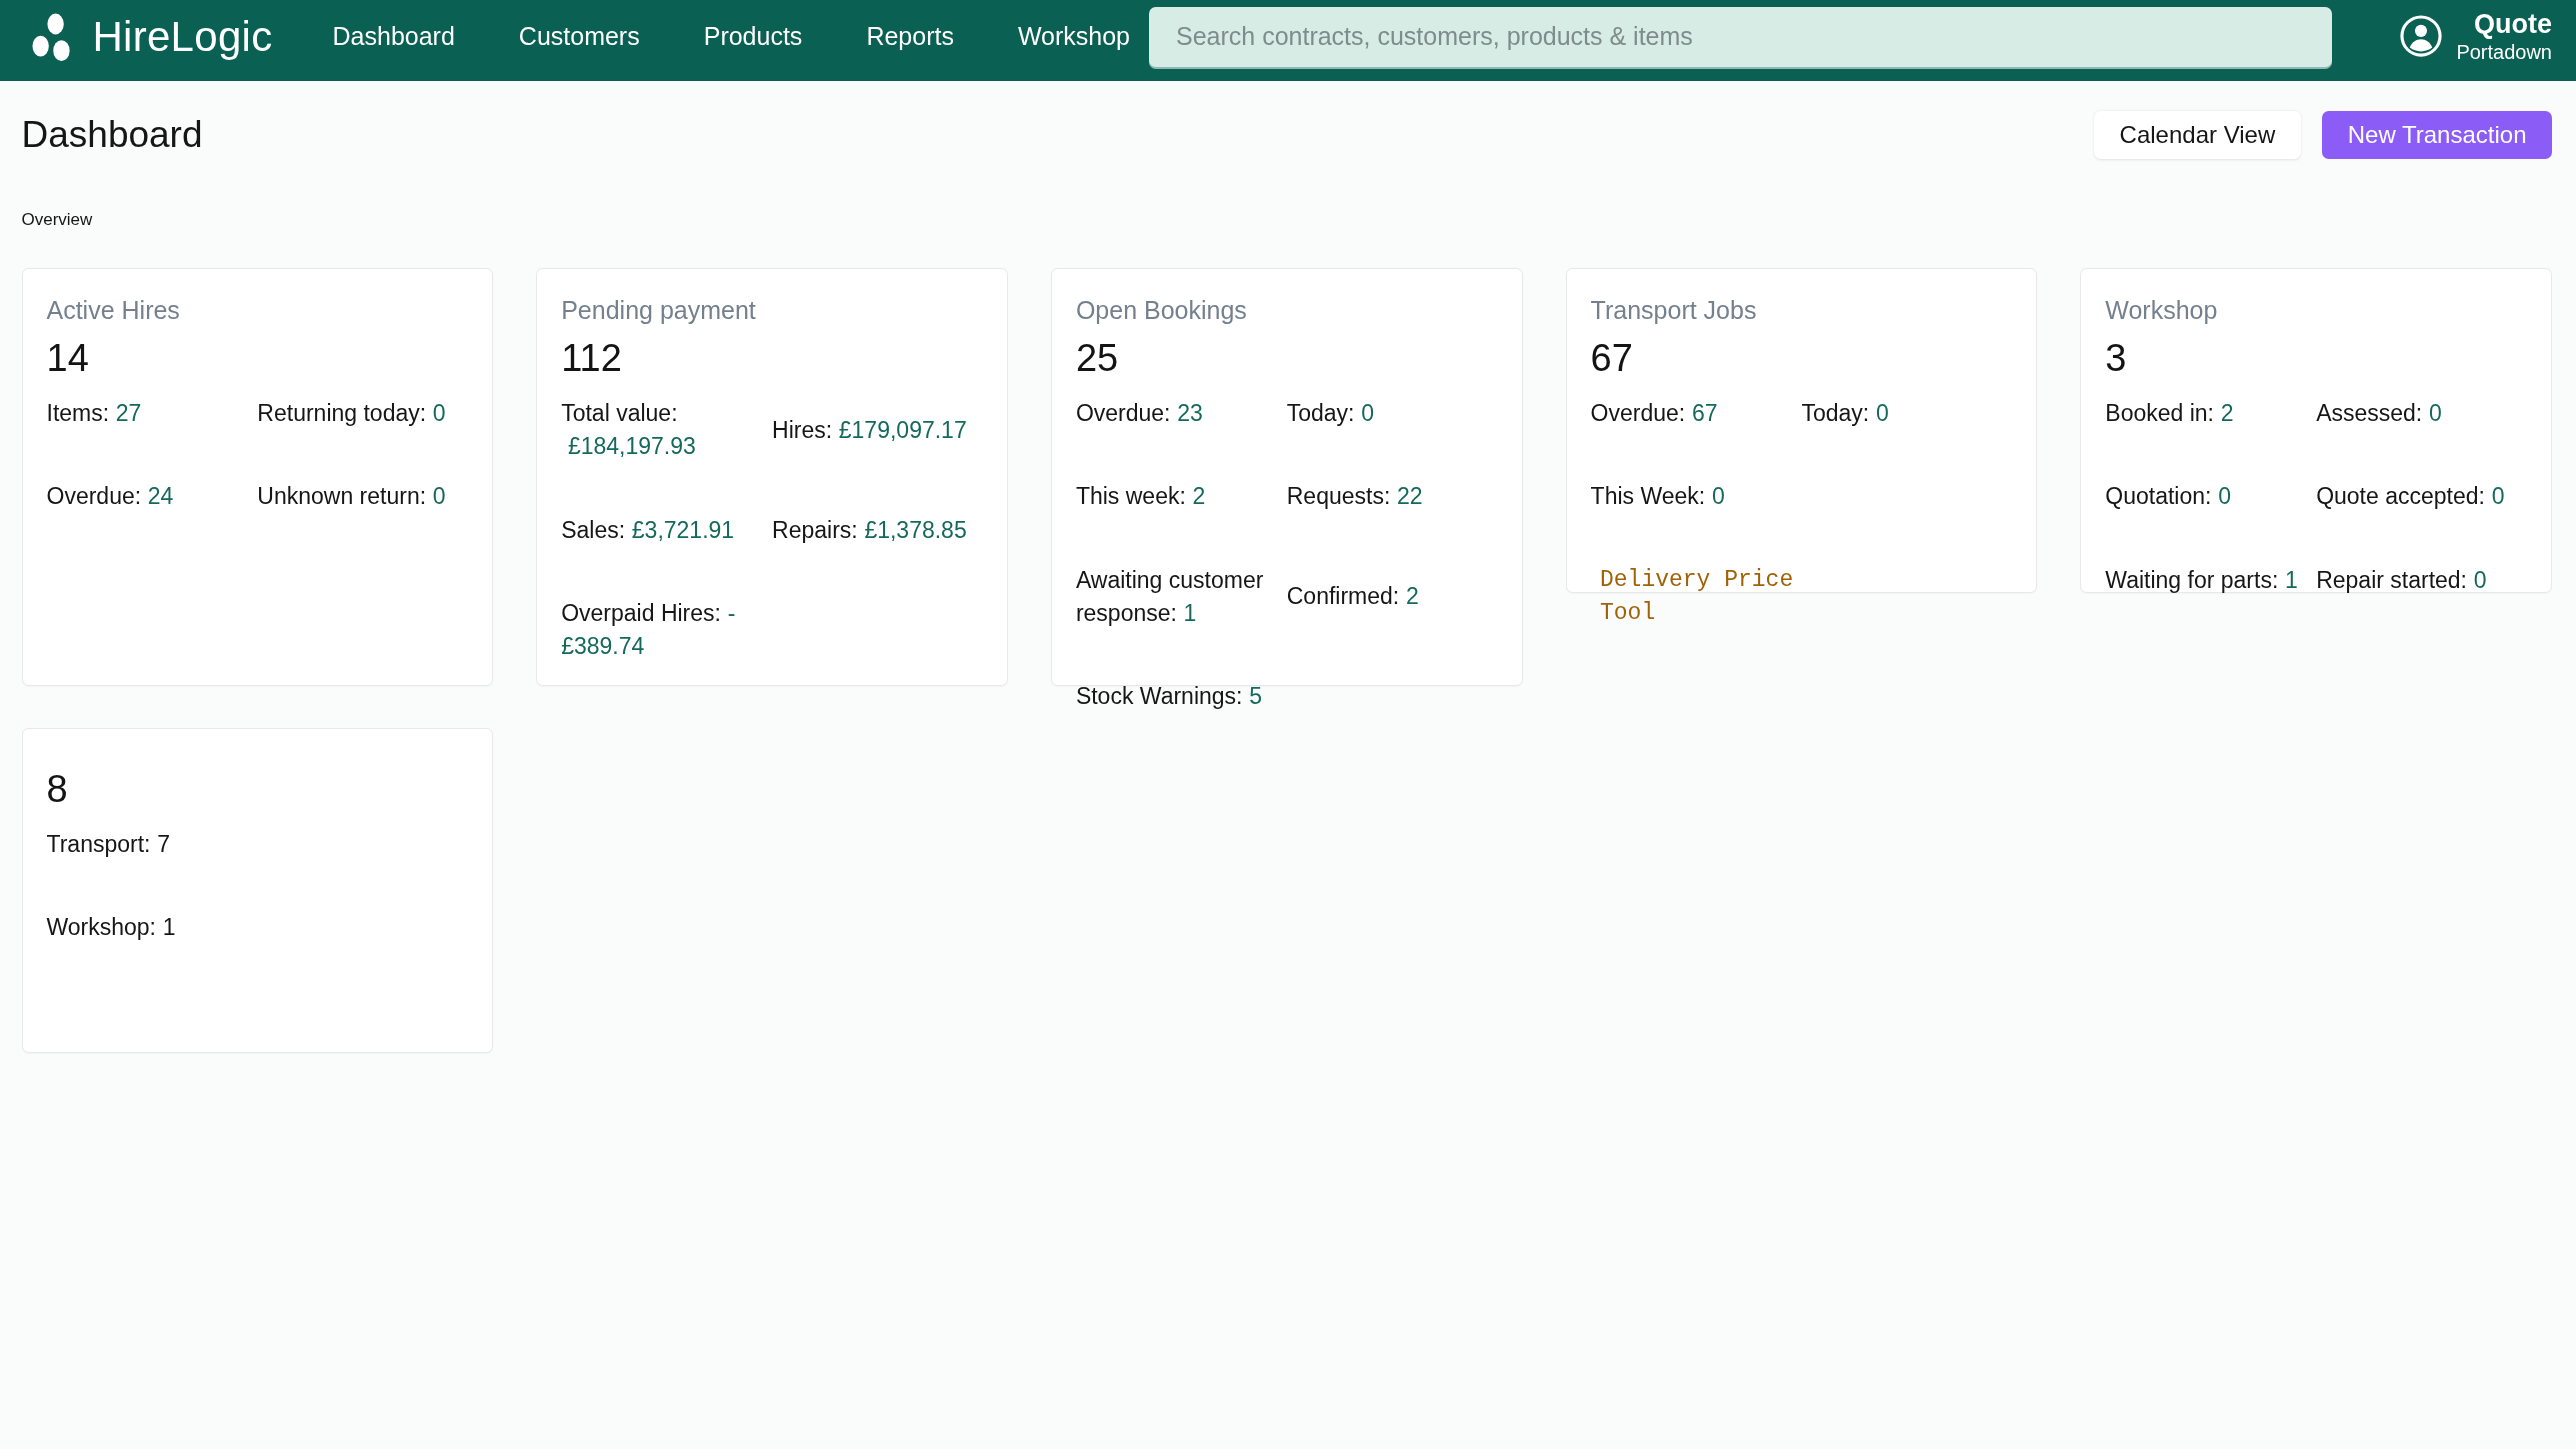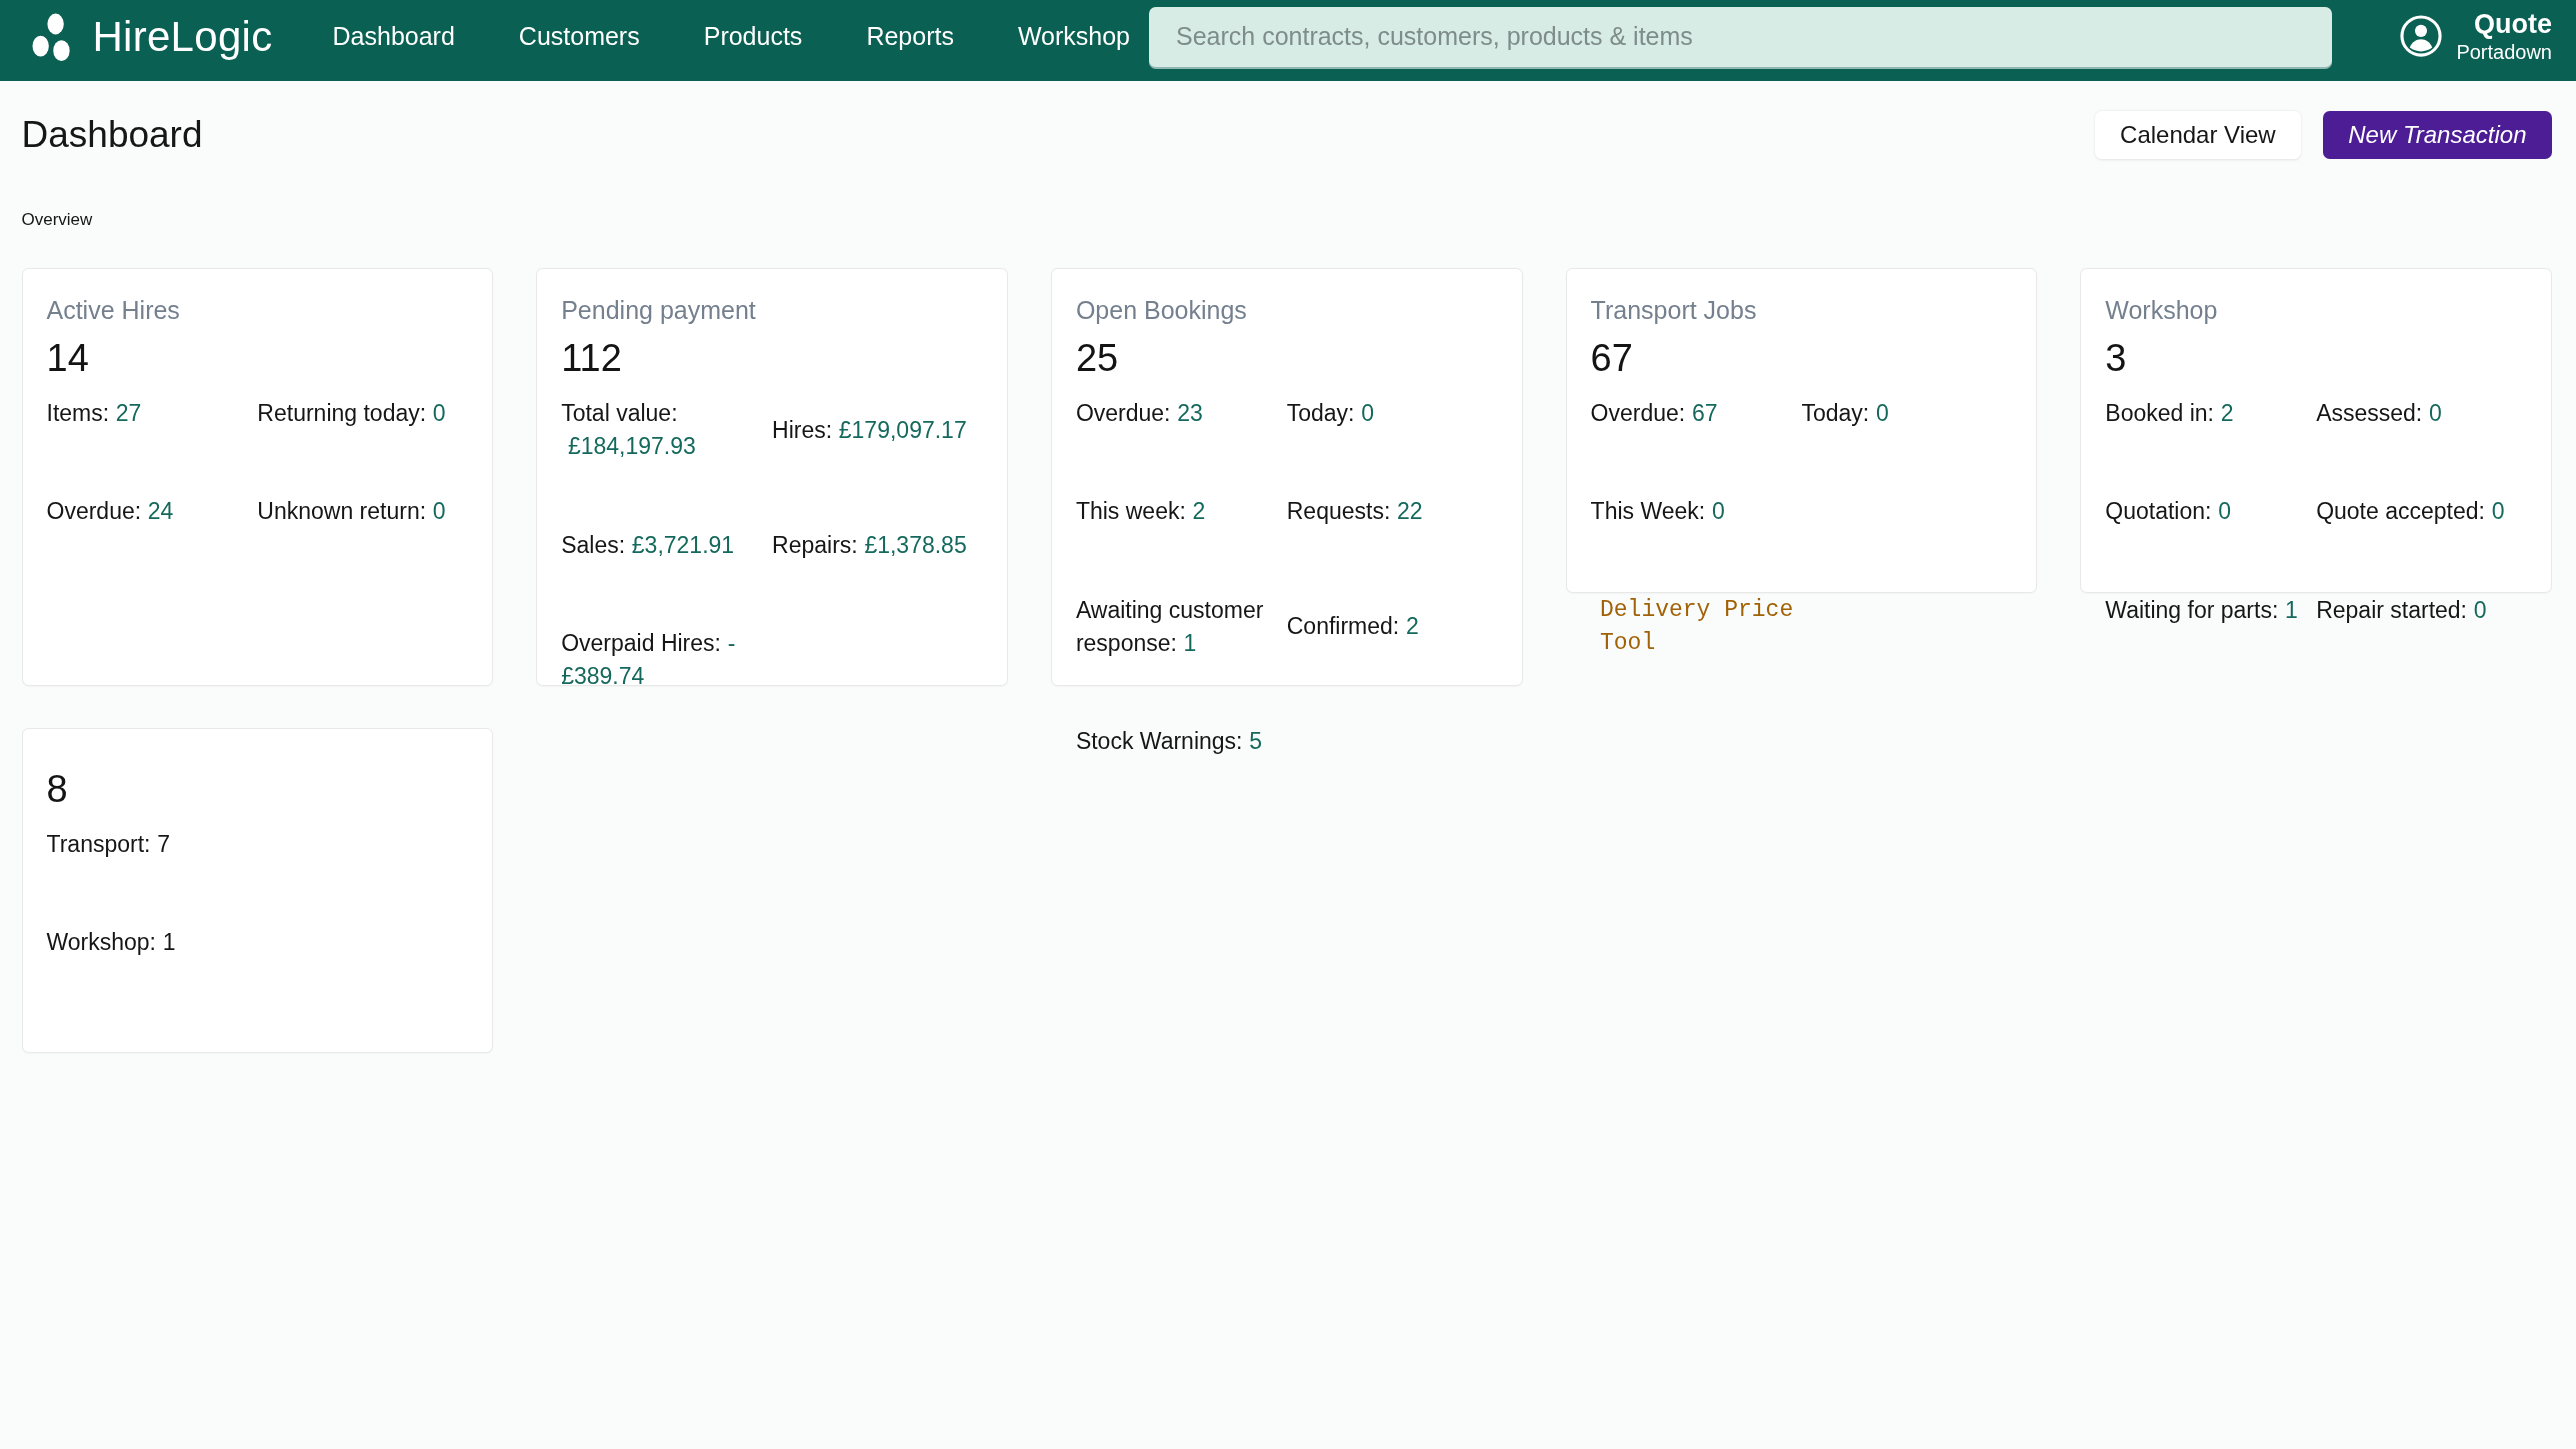--- a/index.html
+++ b/index.html
@@ -19,32 +19,32 @@
   .user-name { font-size:27px; font-weight:700; line-height:1.15; }
   .user-loc  { font-size:20px; font-weight:400; line-height:1.15; }
 
   
   main { padding:0 24px 0 21.5px; }
   .page-header { display:flex; justify-content:space-between; align-items:center; margin-top:29.5px; }
   h1.page-title { font-size:37px; font-weight:400; color:#161616; }
   .actions { display:flex; gap:21.5px; }
   .btn { height:48px; padding:0 25.5px; border-radius:6.7px; font-size:24px; font-family:"Liberation Sans", sans-serif; border:none; cursor:pointer; display:flex; align-items:center; }
   .btn-light { background:#fff; color:#161616; box-shadow:0 0.7px 2.7px rgba(0,0,0,.10); }
-  .btn-primary { background:#4c1d95; color:#fff;font-style:italic; }
+  .btn-primary { background:#8b5cf6; color:#fff; }
 
   .overview-label { margin-top:51px; font-size:17px; color:#161616; }
 
   
   .cards { display:grid; grid-template-columns:repeat(5, 1fr); column-gap:43px; row-gap:42px; margin-top:38px; }
   .card { background:#fff; border:0.7px solid #E8E8E8; border-radius:6.7px; padding:27px 24px; box-shadow:0 0.7px 1.3px rgba(0,0,0,.03); }
   .card.row1 { height:418px; }
   .card.row2 { height:325px; }
   .card-title { font-size:25px; font-weight:400; color:#75808F; }
   .card-count { font-size:38px; font-weight:500; color:#141414; margin-top:12px; }
-  .stats { display:grid; grid-template-columns:1fr 1fr; row-gap:65px; margin-top:17.4px; font-size:23px; line-height:1.45; align-items:center; }
+  .stats { display:grid; grid-template-columns:1fr 1fr; row-gap:50px; margin-top:17.4px; font-size:23px; line-height:1.45; align-items:center; }
   .stat .lbl { color:#161616; }
   .stat .val { color:#15695C; margin-left:6.7px; }
   .stat .val.plain { color:#161616; }
   .stat.col1, .card-link.col1 { grid-column:1; }
   .stat.narrow { max-width:295px; }
   .card-link { color:#a16207; font-size:23px; text-decoration:none; padding-left:9.4px; cursor:pointer;font-family:Liberation Mono, monospace; }
 </style>
 </head>
 <body>
 

